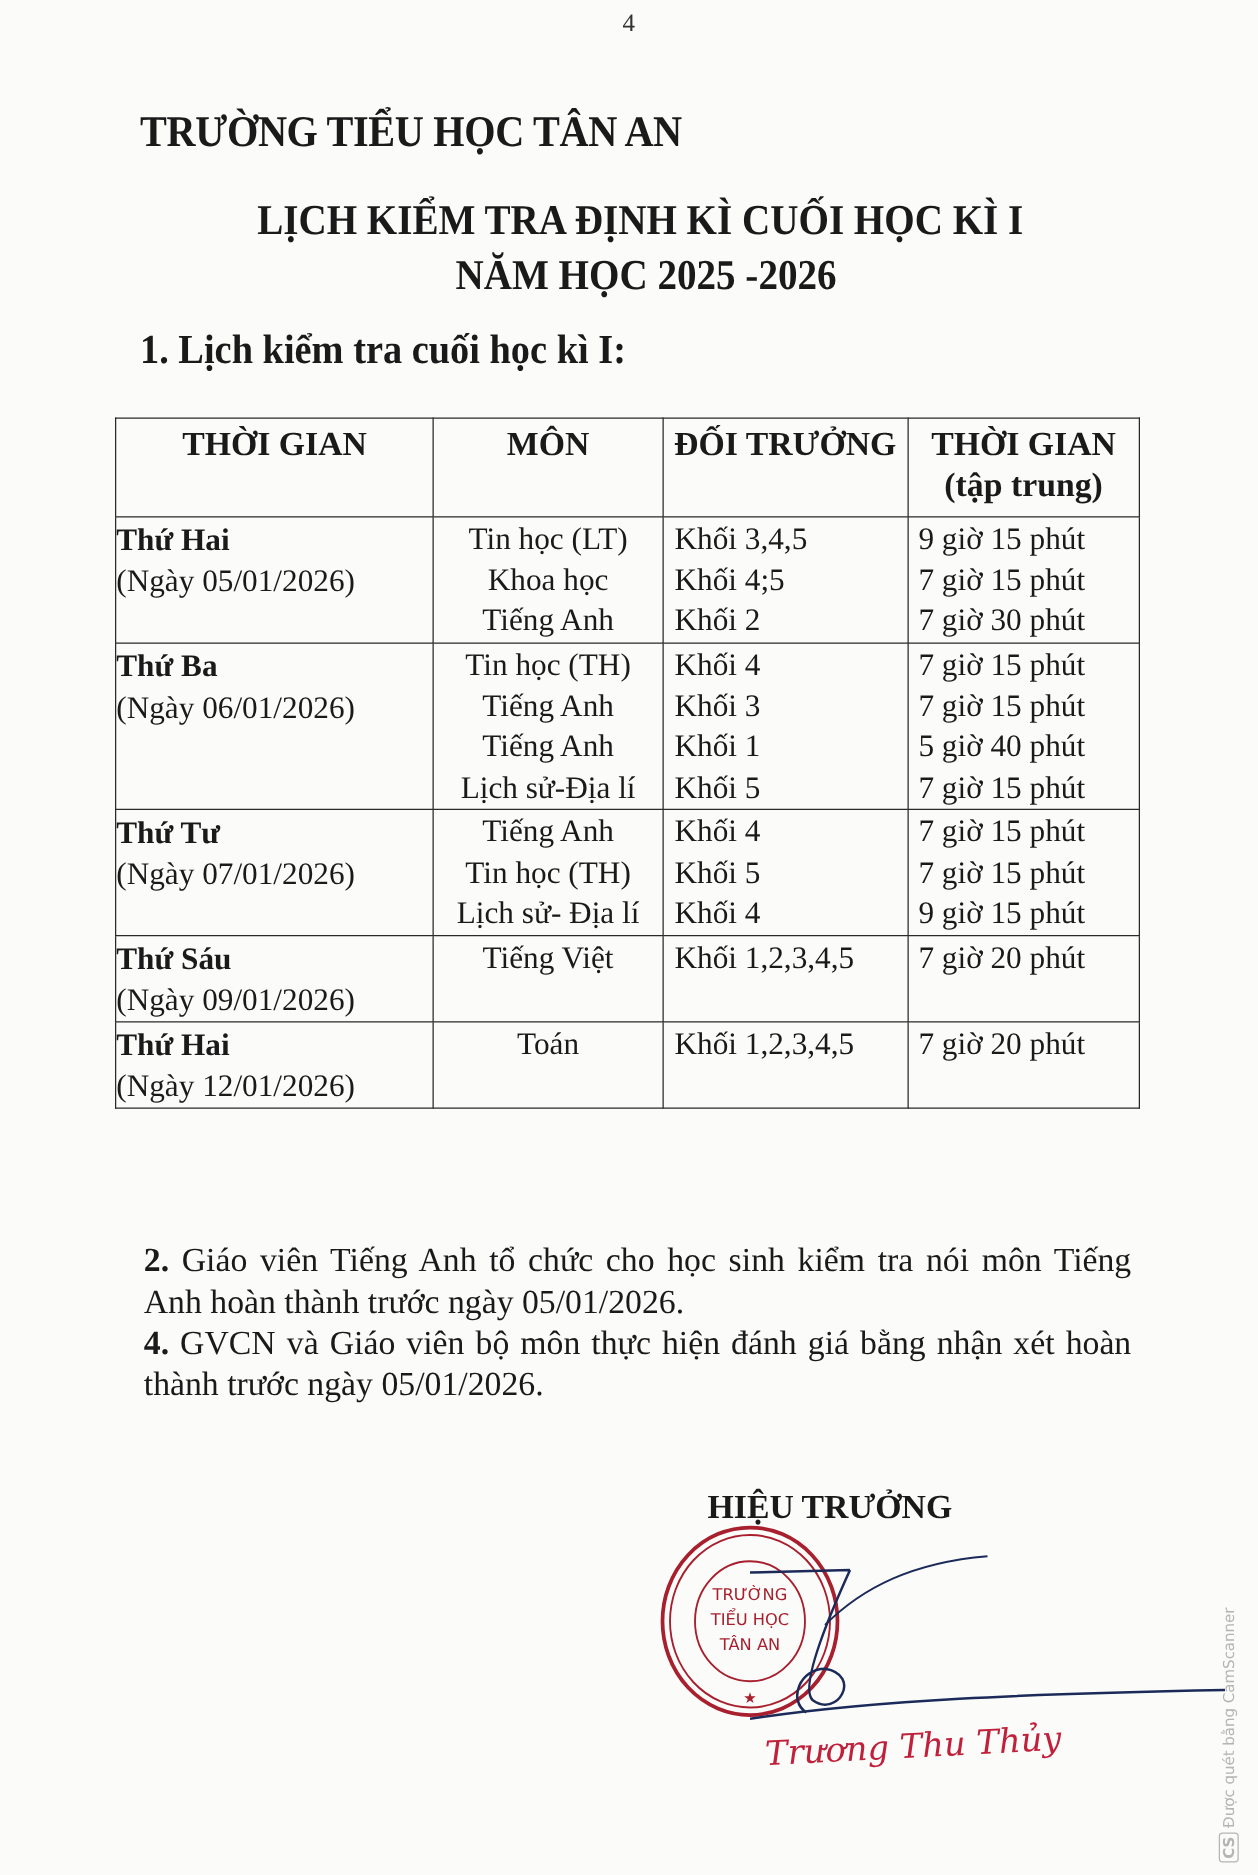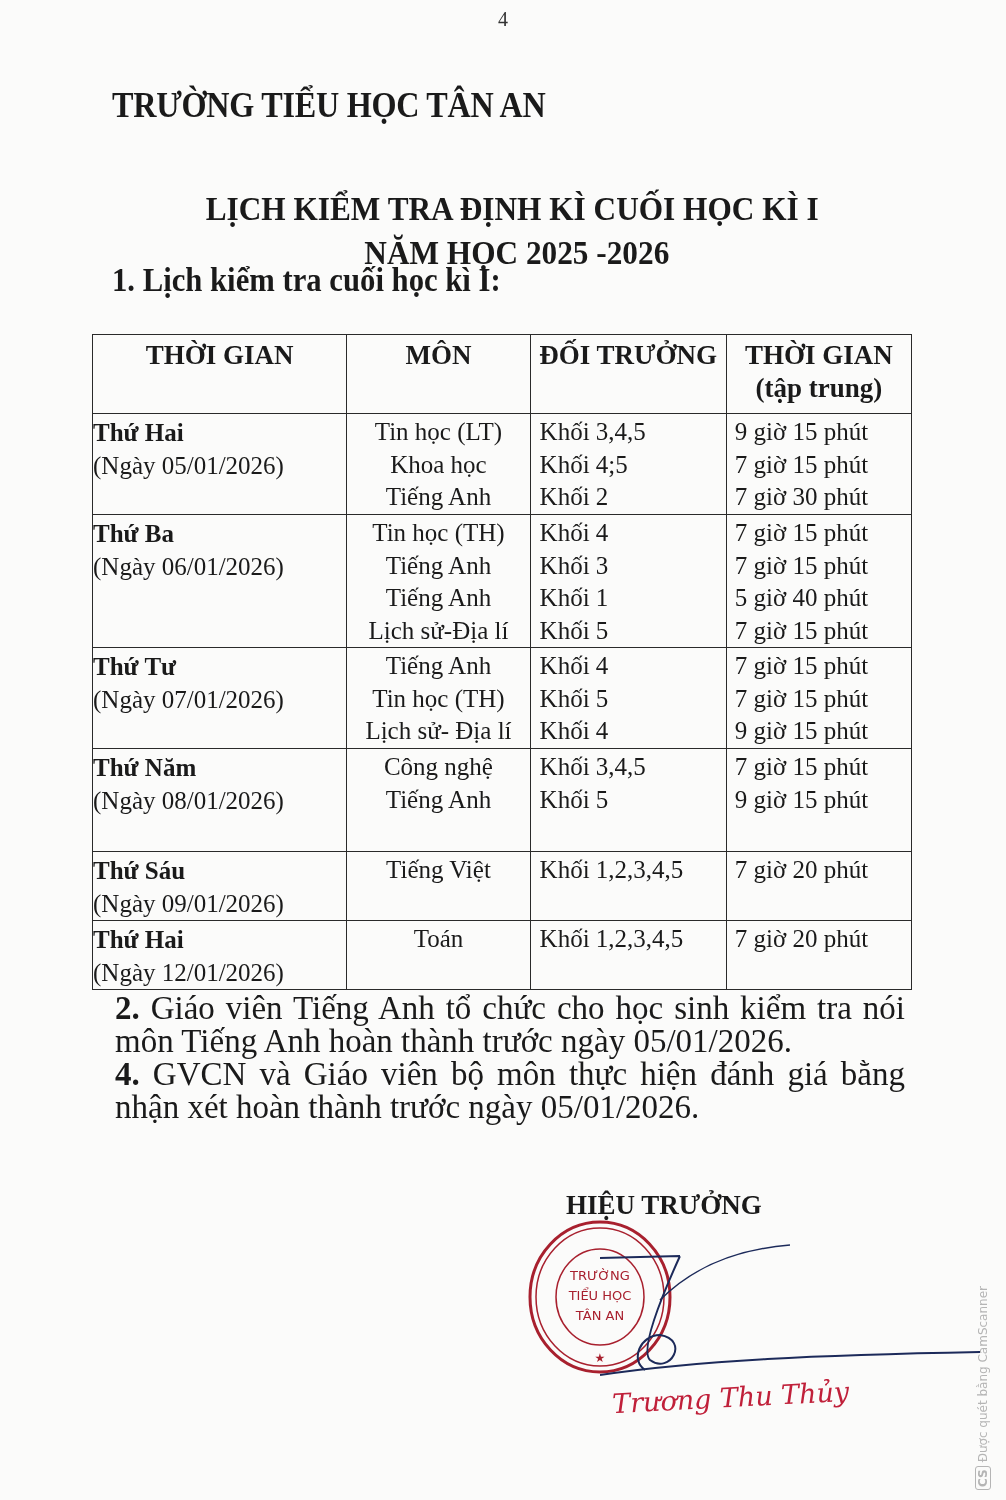--- a/index.html
+++ b/index.html
@@ -4,21 +4,21 @@
 <style>
   html, body { margin: 0; padding: 0; }
   body {
     width: 1006px; height: 1500px; position: relative; overflow: hidden;
     background: #fbfbfa;
     font-family: "Liberation Serif", "DejaVu Serif", serif;
     color: #1a1a1a;
   }
   .page-number { position: absolute; top: 8px; left: 0; width: 1006px; text-align: center; font-size: 20px; color: #333; }
   .school-name { position: absolute; top: 86px; left: 112px; font-size: 35px; font-weight: bold; letter-spacing: -0.3px; transform: scaleX(0.92); transform-origin: left; white-space: nowrap; }
-  .doc-title { position: absolute; top: 155px; left: 0; width: 1006px; text-align: center; font-weight: bold; font-size: 34px; line-height: 44px; margin-top: 32px; }
+  .doc-title { position: absolute; top: 155px; left: 0; width: 1006px; text-align: center; font-weight: bold; font-size: 34px; line-height: 44px; }
   .doc-title .line1 { display: block; padding-left: 20px; transform: scaleX(0.92); }
   .doc-title .line2 { display: block; padding-left: 30px; transform: scaleX(0.92); }
   .section-heading { position: absolute; top: 262px; left: 112px; font-size: 33px; font-weight: bold; transform: scaleX(0.93); transform-origin: left; white-space: nowrap; }
 
   table.schedule {
     position: absolute; top: 334px; left: 92px; width: 820px;
     border-collapse: collapse; font-size: 25px;
   }
   table.schedule th, table.schedule td { border: 1.5px solid #2a2a2a; vertical-align: top; padding: 0; margin-left: 40px; }
   table.schedule th { font-weight: bold; font-size: 27px; height: 74px; line-height: 33px; padding-top: 4px; }
@@ -35,21 +35,21 @@
   .target-cell { text-align: left; line-height: 32.5px; padding-top: 2px !important; padding-left: 9px !important; }
   .hour-cell { text-align: left; line-height: 32.5px; padding-top: 2px !important; padding-left: 8px !important; }
   .cell-line { display: block; white-space: nowrap; }
   tr.r0 td { height: 98px; }
   tr.r1 td { height: 130px; }
   tr.r2 td { height: 98px; }
   tr.r3 td { height: 100px; }
   tr.r4 td { height: 66px; }
   tr.r5 td { height: 66px; }
 
-  .notes { position: absolute; top: 992px; left: 115px; width: 790px; font-size: 33px; line-height: 33px; text-align: justify; }
+  .notes { position: absolute; top: 992px; left: 115px; width: 790px; font-size: 27px; line-height: 33px; text-align: justify; }
   .note { display: block; }
   .note b { font-weight: bold; }
 
   .signature-title { position: absolute; top: 1190px; left: 566px; font-size: 27px; font-weight: bold; }
   .stamp { position: absolute; top: 1218px; left: 526px; width: 148px; height: 158px; }
   .signer-name { position: absolute; top: 1382px; left: 612px; font-size: 27px; font-style: italic; color: #c0203a; font-family: "DejaVu Serif", serif; transform: rotate(-3deg); }
   .pen-stroke { position: absolute; left: 600px; top: 1240px; width: 380px; height: 140px; }
   .watermark { position: absolute; left: 975px; top: 1490px; transform: rotate(-90deg); transform-origin: left top; font-family: "DejaVu Sans", sans-serif; font-size: 12px; color: #b5b5b5; white-space: nowrap; }
   .watermark .cs { display: inline-block; border: 1px solid #b5b5b5; border-radius: 3px; padding: 0 2px; margin-right: 4px; font-weight: bold; }
 </style>
@@ -139,38 +139,20 @@
           <span class="cell-line">Khối 4</span>
           <span class="cell-line">Khối 5</span>
           <span class="cell-line">Khối 4</span>
         </td>
         <td class="hour-cell">
           <span class="cell-line">7 giờ 15 phút</span>
           <span class="cell-line">7 giờ 15 phút</span>
           <span class="cell-line">9 giờ 15 phút</span>
         </td>
       </tr>
-      <tr class="r3">
-        <td class="day-cell">
-          <span class="day-name">Thứ Năm</span>
-          <span class="day-date">(Ngày 08/01/2026)</span>
-        </td>
-        <td class="subj-cell">
-          <span class="cell-line">Công nghệ</span>
-          <span class="cell-line">Tiếng Anh</span>
-        </td>
-        <td class="target-cell">
-          <span class="cell-line">Khối 3,4,5</span>
-          <span class="cell-line">Khối 5</span>
-        </td>
-        <td class="hour-cell">
-          <span class="cell-line">7 giờ 15 phút</span>
-          <span class="cell-line">9 giờ 15 phút</span>
-        </td>
-      </tr>
       <tr class="r4">
         <td class="day-cell">
           <span class="day-name">Thứ Sáu</span>
           <span class="day-date">(Ngày 09/01/2026)</span>
         </td>
         <td class="subj-cell">
           <span class="cell-line">Tiếng Việt</span>
         </td>
         <td class="target-cell">
           <span class="cell-line">Khối 1,2,3,4,5</span>

